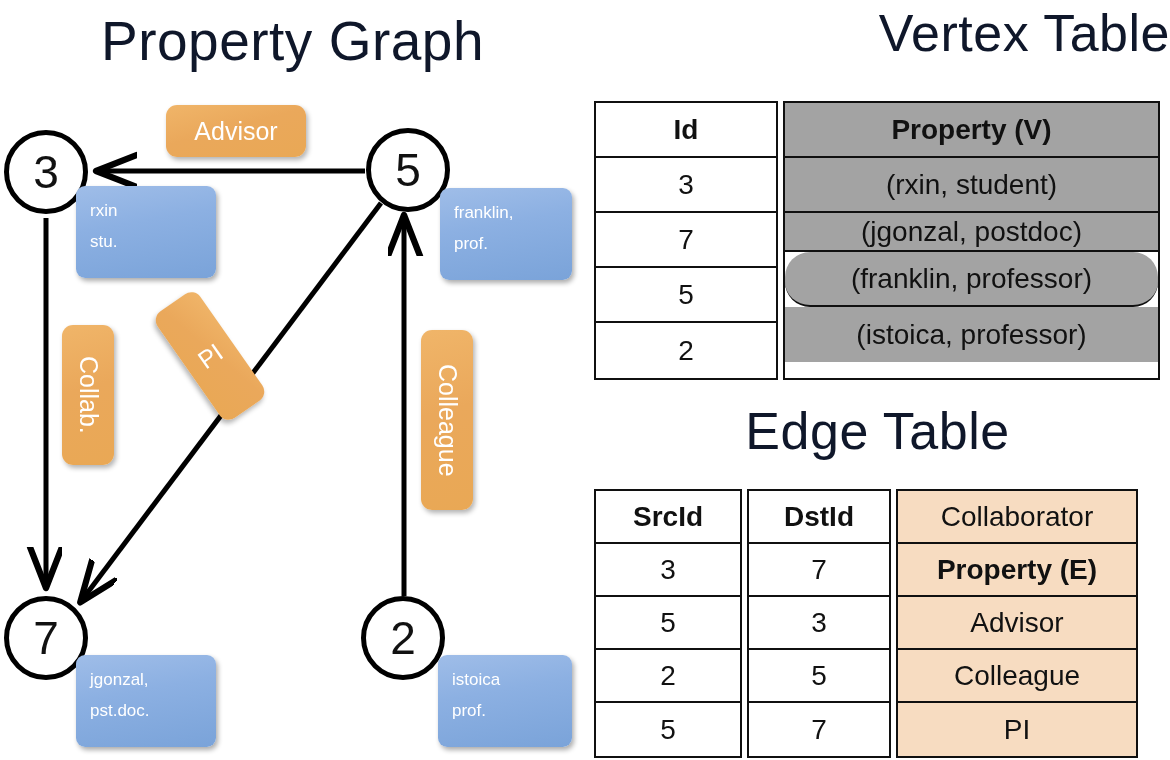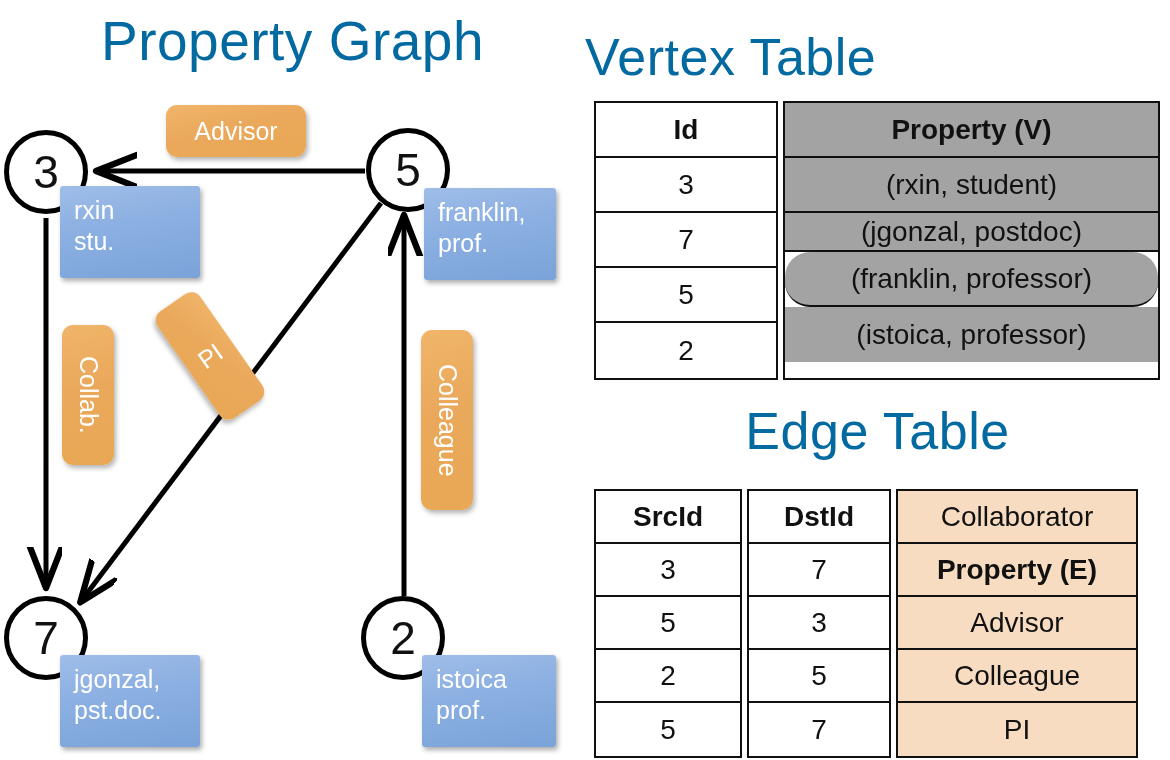--- a/index.html
+++ b/index.html
@@ -14,35 +14,35 @@
     overflow: hidden;
     font-family: "Liberation Sans", sans-serif;
     color: #000000;
   }
 
   
   .title {
     position: absolute;
     font-family: "Liberation Sans", sans-serif;
     font-weight: 300;
-    color: #0369a1;
+    color: #0f172a;
     letter-spacing: 0.5px;
     white-space: nowrap;
   }
   #title-property-graph {
     left: 0; top: 8px;
     width: 585px;
     text-align: center;
     font-size: 55px;
     line-height: 66px;
   }
   #title-vertex-table {
-    left: 585px; top: 24px;
-    width: 585px;
-    text-align: left;
+    left: 585px; top: 0;
+    width: 585px;
+    text-align: right;
     font-size: 52px;
     line-height: 66px;
   }
   #title-edge-table {
     left: 585px; top: 398px;
     width: 585px;
     text-align: center;
     font-size: 52px;
     line-height: 66px;
   }
@@ -74,29 +74,30 @@
     justify-content: center;
     font-size: 46px;
     font-weight: 300;
     color: #111111;
     line-height: 1;
     z-index: 5;
   }
 
   .prop-box {
     position: absolute;
-    border-radius: 3px;
+    border-radius: 9px;
     background: linear-gradient(170deg, #9fbde8 0%, #8cb0e2 40%, #7aa3d9 100%);
     box-shadow: 2px 3px 5px rgba(0,0,0,0.33);
     color: #ffffff;
-    font-size: 25px;
+    font-size: 17px;
     line-height: 31px;
     padding: 9px 12px 9px 14px;
     box-sizing: border-box;
     z-index: 7;
+    margin-left: 16px;
   }
   .prop-box .l2 { display: block; }
 
   .edge-label {
     position: absolute;
     border-radius: 11px;
     background: linear-gradient(165deg, #f0b569 0%, #eaa85b 45%, #e9a855 100%);
     box-shadow: 2px 3px 5px rgba(0,0,0,0.30);
     color: #ffffff;
     font-size: 25px;

